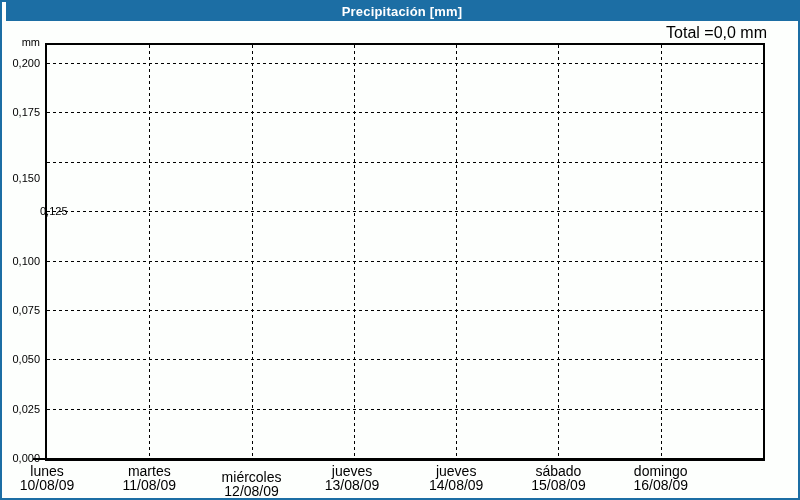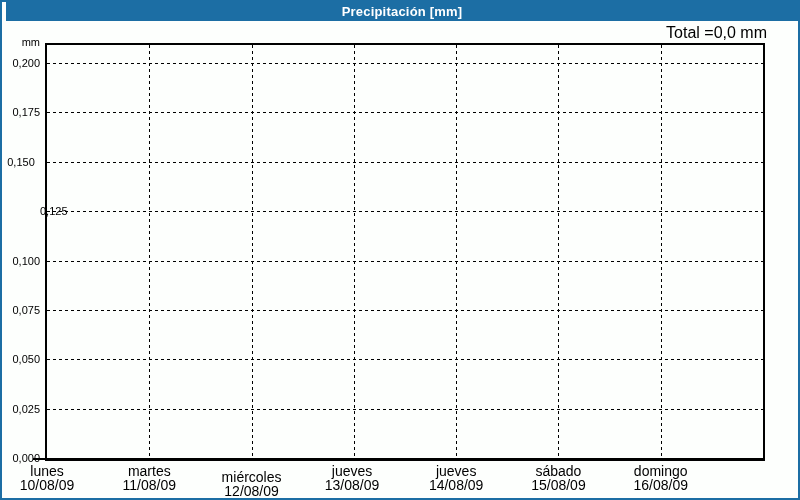--- a/index.html
+++ b/index.html
@@ -115,21 +115,21 @@
         <div class="bar" style="left: 322px; width: 72px; height: 0px;"></div>
         <div class="bar" style="left: 424px; width: 72px; height: 0px;"></div>
         <div class="bar" style="left: 527px; width: 72px; height: 0px;"></div>
         <div class="bar" style="left: 629px; width: 72px; height: 0px;"></div>
       </div>
   </div>
 
   <div class="y-axis">
       <div class="y-tick-label" style="top: 11px;">0,200</div>
       <div class="y-tick-label" style="top: 60px;">0,175</div>
-      <div class="y-tick-label" style="top: 110px; text-align: center;">0,150</div>
+      <div class="y-tick-label" style="top: 126px;">0,150</div>
       <div class="y-tick-label" style="top: 159px; padding-left: 42px;">0,125</div>
       <div class="y-tick-label" style="top: 209px;">0,100</div>
       <div class="y-tick-label" style="top: 258px;">0,075</div>
       <div class="y-tick-label" style="top: 307px;">0,050</div>
       <div class="y-tick-label" style="top: 357px;">0,025</div>
       <div class="y-tick-label" style="top: 406px;">0,000</div>
     </div>
   <div class="x-axis">
       <div class="x-tick-label" style="left: 2px;">
         <div>lunes</div>

